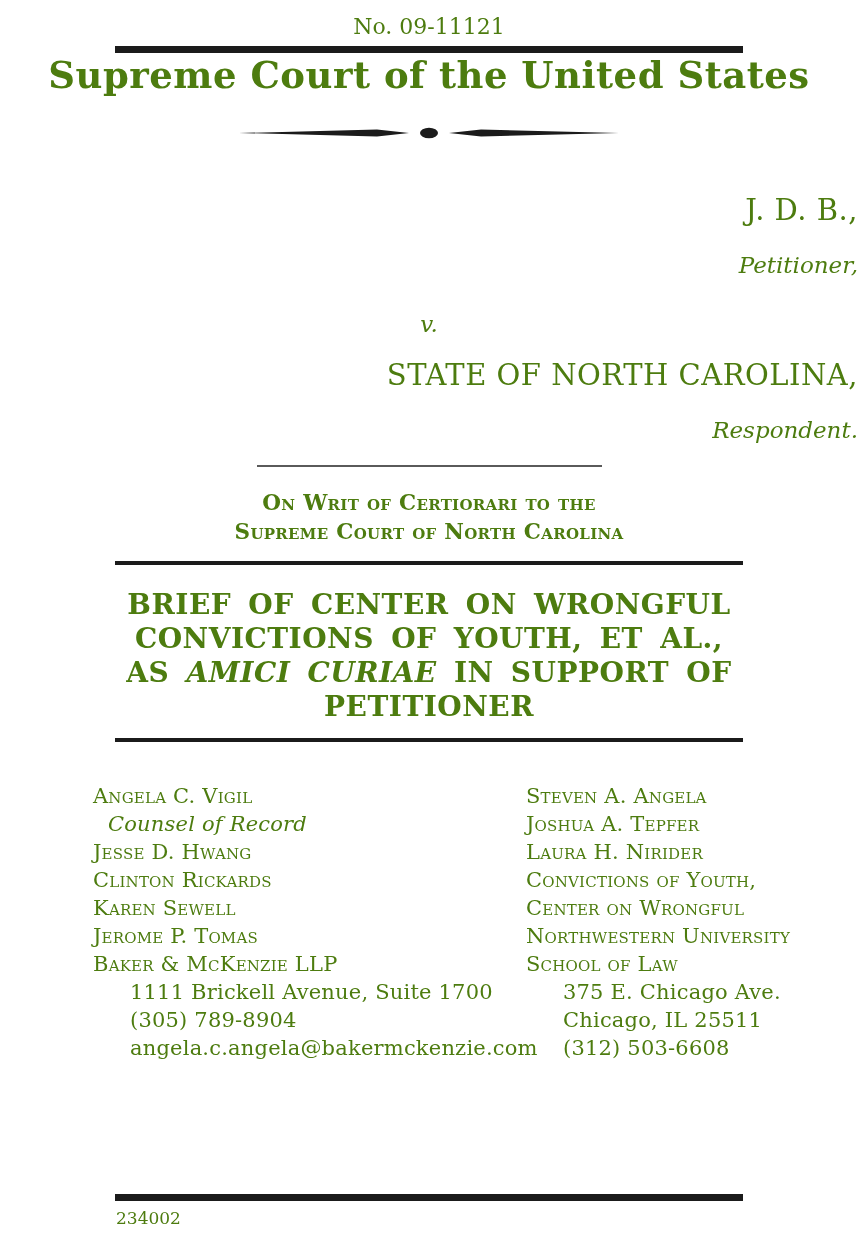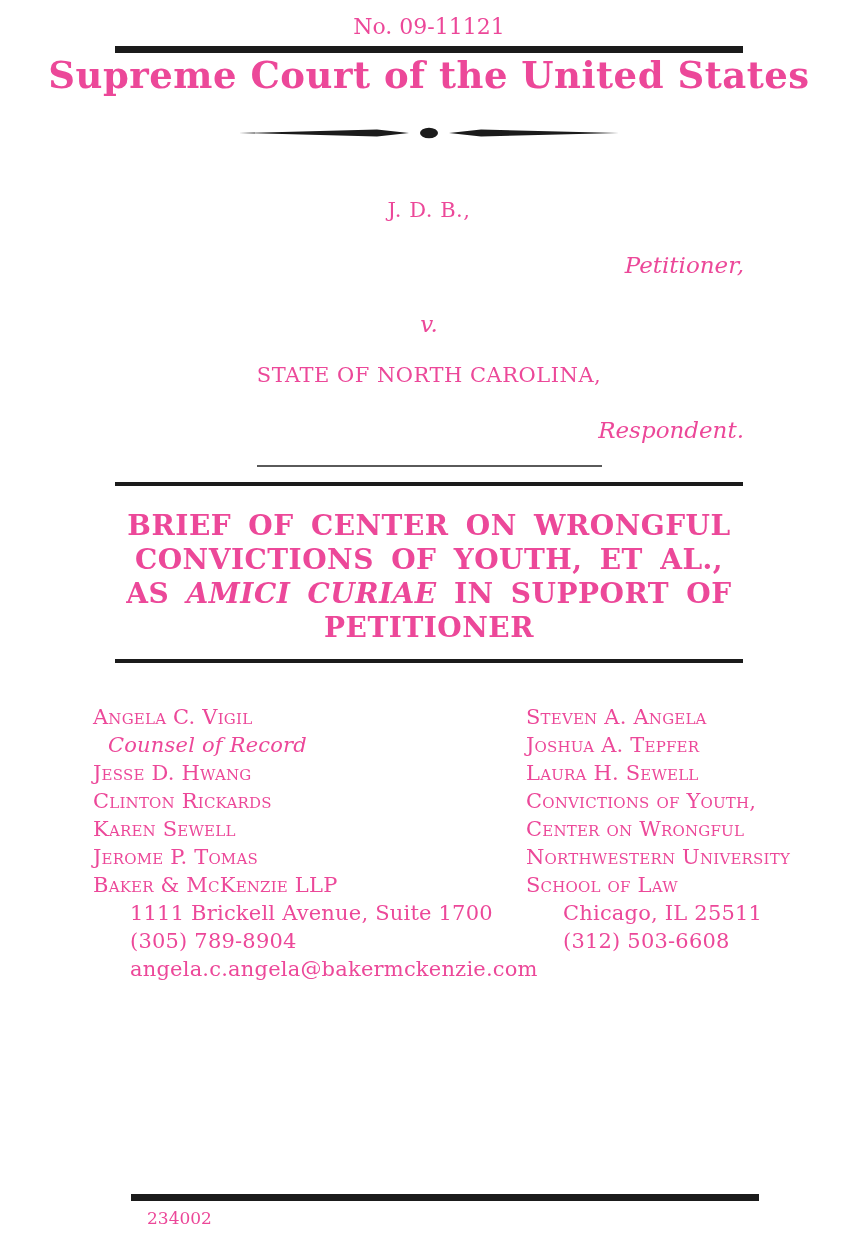--- a/index.html
+++ b/index.html
@@ -3,21 +3,21 @@
 <meta charset="utf-8">
 <style>
   * { box-sizing: border-box; }
   html, body { margin: 0; padding: 0; background: #ffffff; }
   .page {
     position: relative;
     width: 858px;
     height: 1242px;
     margin: 0 auto;
     background: #ffffff;
-    color: #ec4899;
+    color: #4d7c0f;
     font-family: "DejaVu Serif", "Liberation Serif", serif;
     overflow: hidden;
   }
 
   
   .docket {
     padding-top: 13px;
     text-align: center;
     font-size: 22px;
     line-height: 28px;
@@ -50,29 +50,28 @@
 
   
   .ornament {
     display: block;
     margin: 28px auto 0;
   }
 
   
   .party-name {
     margin-top: 54px;
-    text-align: center;
-    font-size: 21px;
+    text-align: right;
+    font-size: 29px;
     line-height: 30px;
     letter-spacing: 0.5px;
   }
   .party-role {
     margin-top: 25px;
     text-align: right;
-    padding-right: 114px;
     font-style: italic;
     font-size: 23px;
     line-height: 30px;
   }
   .versus {
     margin-top: 29px;
     text-align: center;
     font-style: italic;
     font-size: 23px;
     line-height: 30px;
@@ -143,21 +142,20 @@
     font-variant: normal;
     padding-left: 37px;
   }
 
   
   .footer-block {
     position: absolute;
     left: 0;
     bottom: 13px;
     width: 100%;
-    padding-left: 31px;
   }
   .rule-thin-thick {
     width: 628px;
     margin: 0 auto;
     height: 3px;
     border-top: 2px solid #1b1b1b;
     border-bottom: 5px solid #1b1b1b;
   }
   .print-number {
     margin: 6px 0 0 116px;
@@ -181,20 +179,24 @@
     <polygon points="380,8 242,4.6 210,8 242,11.4" fill="#1b1b1b"></polygon>
   </svg>
 
   <div class="party-name">J. D. B.,</div>
   <div class="party-role">Petitioner,</div>
   <div class="versus">v.</div>
   <div class="party-name respondent-name">STATE OF NORTH CAROLINA,</div>
   <div class="party-role">Respondent.</div>
   <div class="party-separator"></div>
 
+  <div class="cert">
+    <div>On Writ of Certiorari to the</div>
+    <div>Supreme Court of North Carolina</div>
+  </div>
 
   <div class="double-rule"></div>
 
   <div class="brief-title">
     <div>BRIEF OF CENTER ON WRONGFUL</div>
     <div>CONVICTIONS OF YOUTH, ET AL.,</div>
     <div><span>AS </span><span class="italic">AMICI CURIAE</span><span> IN SUPPORT OF</span></div>
     <div>PETITIONER</div>
   </div>
 
@@ -209,25 +211,26 @@
       <div class="c-line">Karen Sewell</div>
       <div class="c-line">Jerome P. Tomas</div>
       <div class="c-line">Baker &amp; McKenzie LLP</div>
       <div class="c-line address">1111 Brickell Avenue, Suite 1700</div>
       <div class="c-line address">(305) 789-8904</div>
       <div class="c-line address">angela.c.angela@bakermckenzie.com</div>
     </div>
     <div class="counsel-col right">
       <div class="c-line">Steven A. Angela</div>
       <div class="c-line">Joshua A. Tepfer</div>
-      <div class="c-line">Laura H. Sewell</div>
+      <div class="c-line">Laura H. Nirider</div>
       <div class="c-line">Convictions of Youth,</div>
       <div class="c-line">Center on Wrongful</div>
       <div class="c-line">Northwestern University</div>
       <div class="c-line">School of Law</div>
+      <div class="c-line address">375 E. Chicago Ave.</div>
       <div class="c-line address">Chicago, IL 25511</div>
       <div class="c-line address">(312) 503-6608</div>
     </div>
   </div>
 
   <div class="footer-block">
     <div class="rule-thin-thick"></div>
     <div class="print-number">234002</div>
   </div>
 

